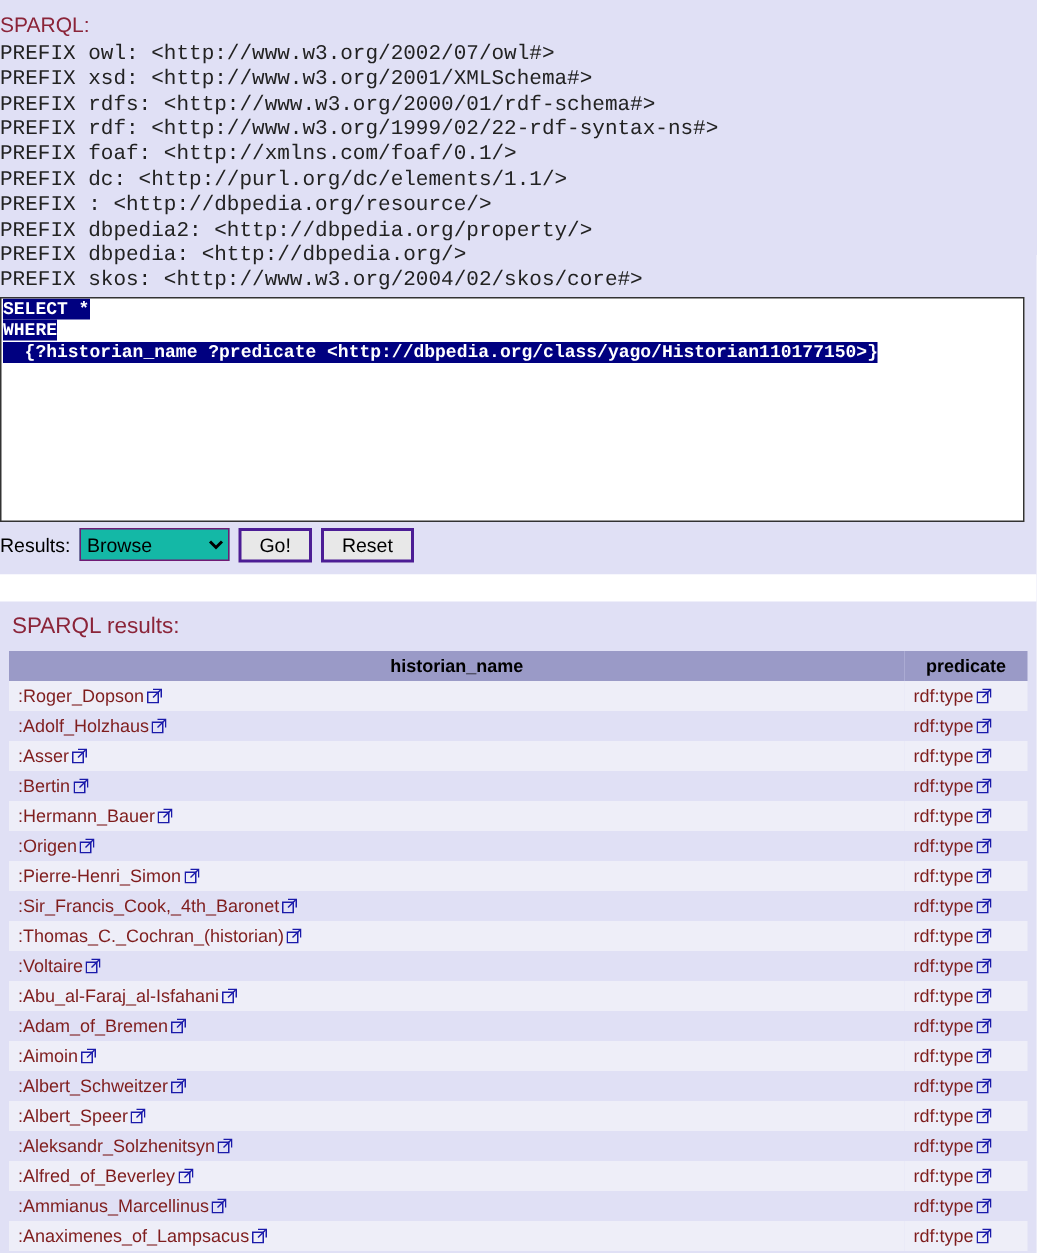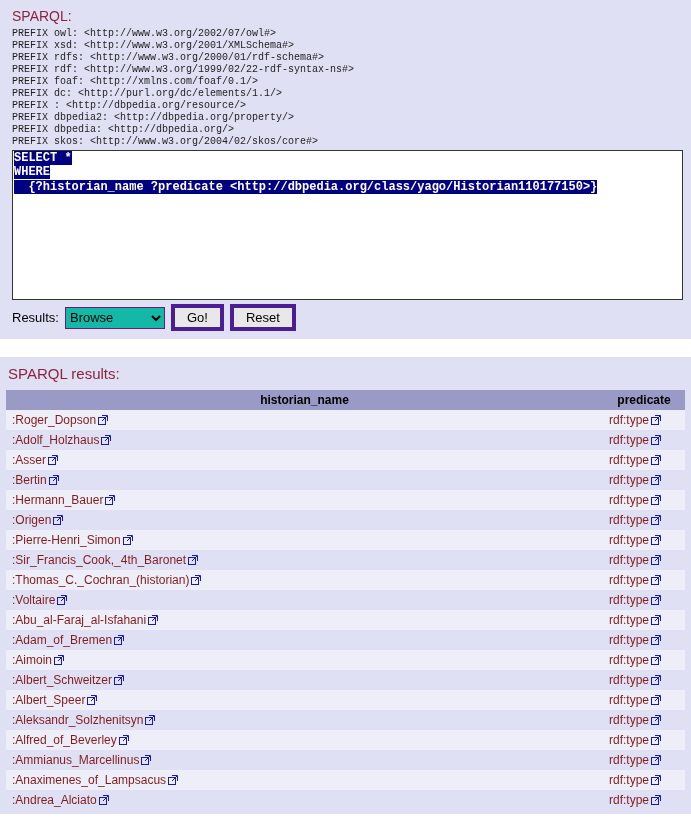--- a/index.html
+++ b/index.html
@@ -5,30 +5,30 @@
   body {
     margin: 0;
     padding: 0;
     font-family: Verdana, Arial, sans-serif;
     font-size: 12px;
     background: #fff;
     width: 691px;
   }
   .block1 {
     background: #e0e0f5;
-    padding: 8px 8px 8px 12px;
+    padding: 8px 8px 8px 0;
   }
   .sparql-label {
     color: #8b2439;
     font-size: 14px;
     margin-bottom: 4px;
   }
   .prefixes {
     font-family: "Courier New", monospace;
-    font-size: 10px;
+    font-size: 14px;
     color: #222;
     white-space: pre;
     line-height: 1.2;
     margin-bottom: 2px;
   }
   .query-box {
     background: #fff;
     border: 1px solid #333;
     width: 100%;
     box-sizing: border-box;
@@ -62,21 +62,21 @@
     font-size: 13px;
     width: 100px;
     height: 22px;
     background: #14b8a6;
     border: 1px solid #701a75;
   }
   button.ctrl {
     font-size: 13px;
     padding: 2px 12px;
     background: #e8e8e8;
-    border: 4px solid #4c1d95;
+    border: 2px solid #4c1d95;
     cursor: pointer;
   }
   .gap {
     height: 18px;
     background: #fff;
   }
   .block2 {
     background: #e0e0f5;
     padding: 6px 6px 4px 6px;
   }

